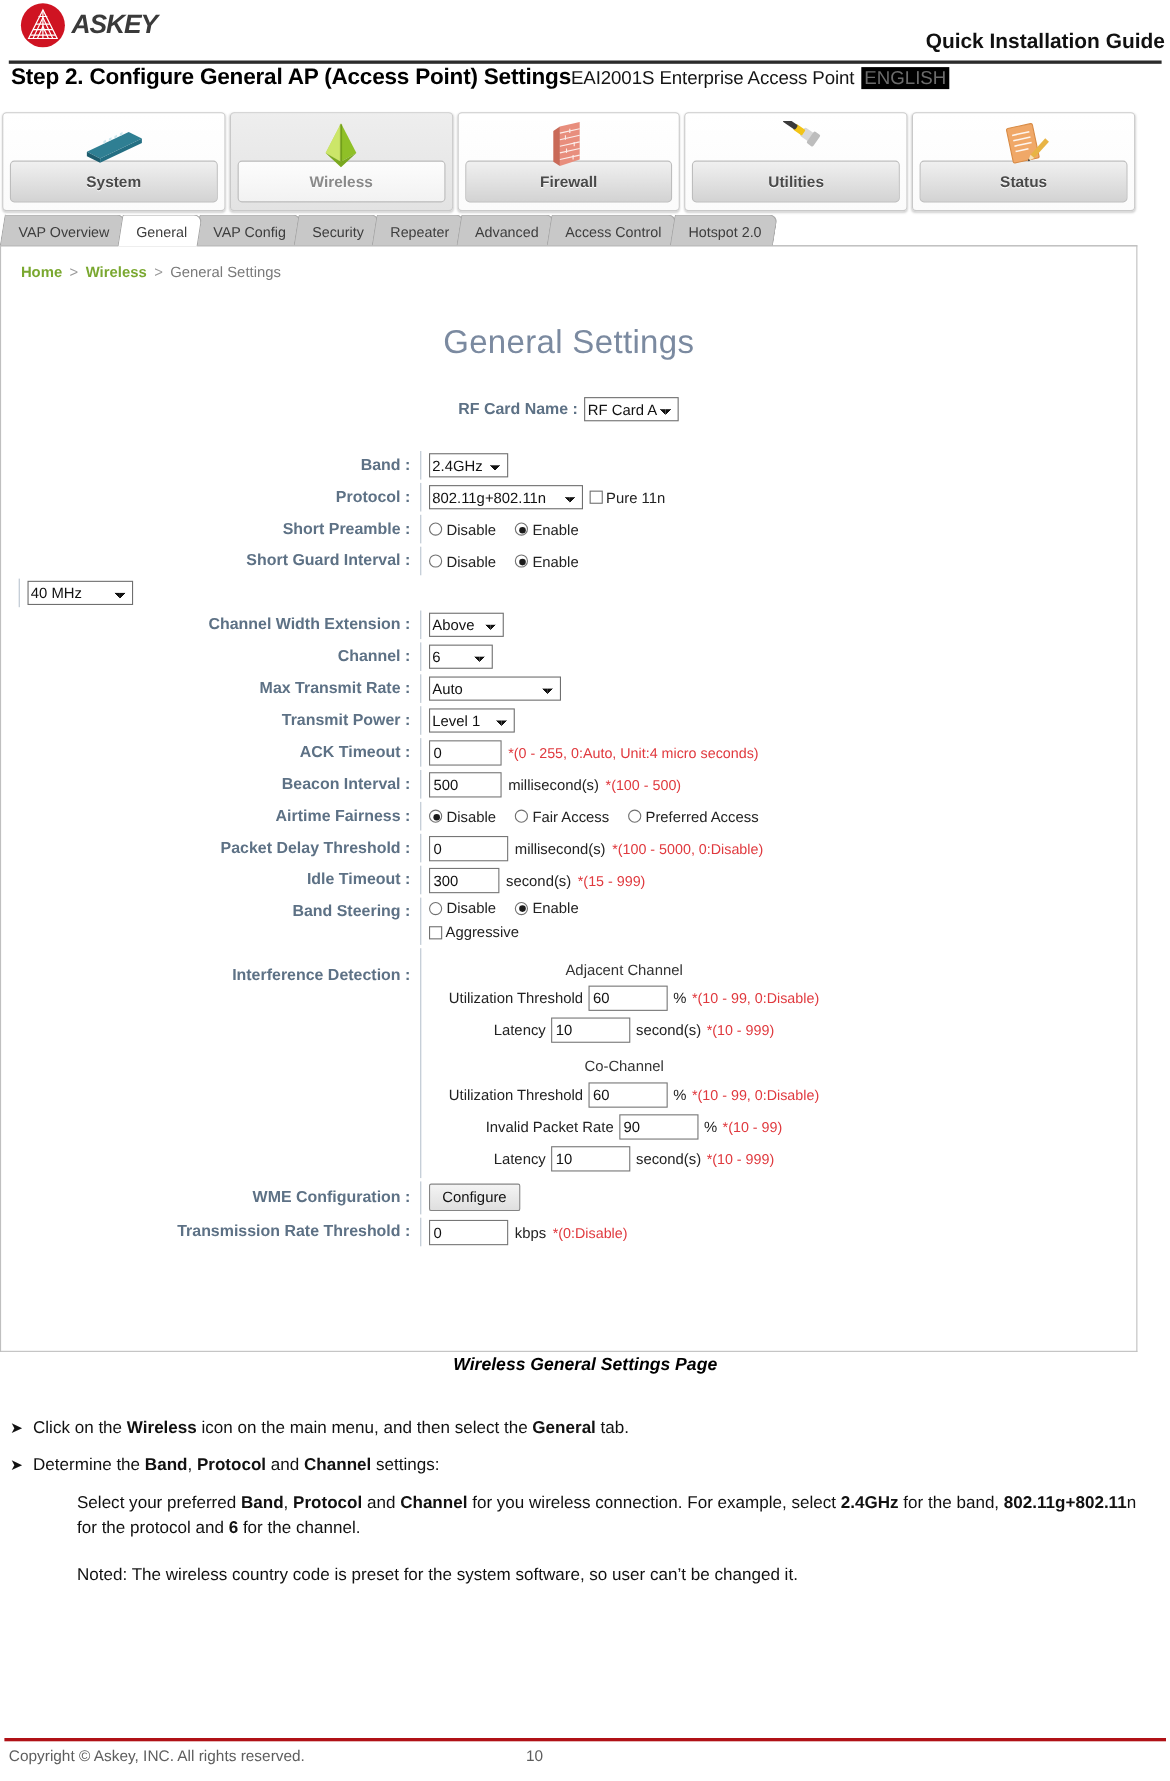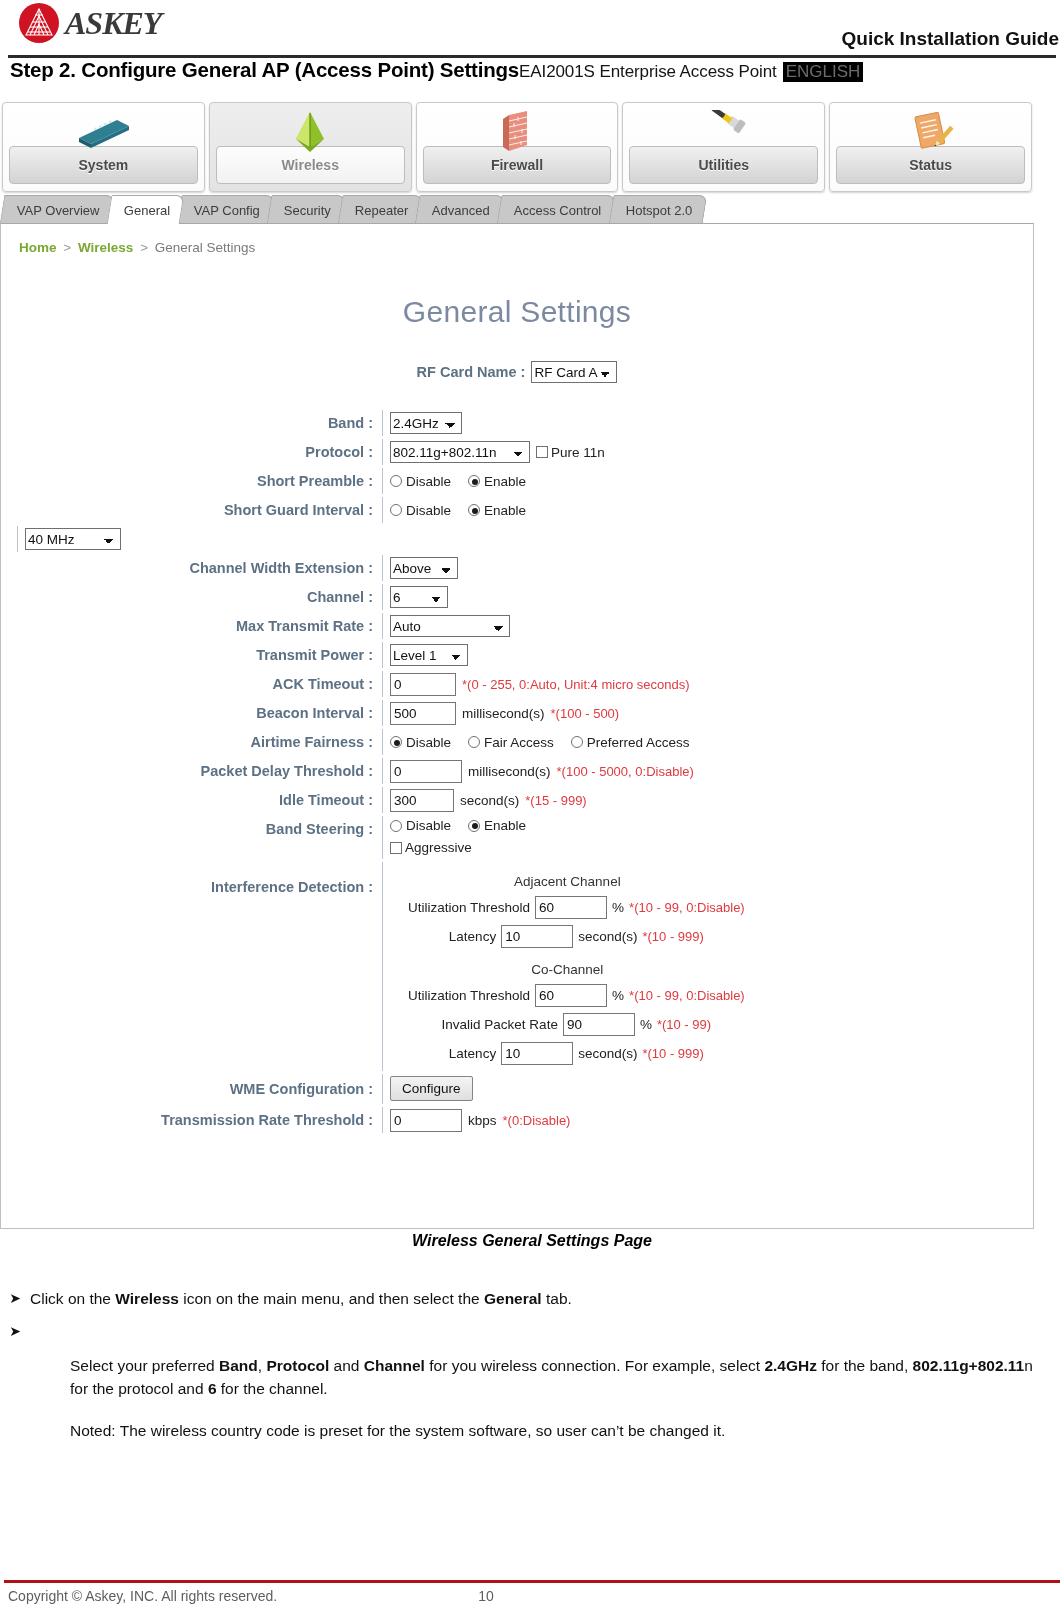--- a/index.html
+++ b/index.html
@@ -10,22 +10,22 @@
     font-family:"Liberation Sans", sans-serif;
     position:relative;
     overflow:hidden;
   }
 
   
   .page-head { position:relative; height:62px; }
   .logo-wrap { position:absolute; left:18px; top:2px; display:flex; align-items:center; }
   .logo-mark { width:42px; height:42px; position:relative; }
   .logo-text {
-    font-family:Liberation Serif, serif;
-    font-size:32px; font-weight:bold; font-style:italic;
+    font-family:Liberation Sans, sans-serif;
+    font-size:24px; font-weight:bold; font-style:italic;
     color:#3a3a3a; letter-spacing:-1px; margin-left:5px;
     line-height:1;
   }
   .qig {
     position:absolute; right:5px; top:28px;
     font-size:19px; color:#111; font-weight:600;
     font-family:"Liberation Sans", sans-serif;
   }
   .head-rule { position:absolute; left:8px; right:8px; top:55px; height:3px; background:#2b2b2b; }
 
@@ -599,20 +599,23 @@
 
   <div class="bul">
     <div class="ar">➤</div>
     <div class="tx">
       <span>Click on the </span><b>Wireless</b><span> icon on the main menu, and then select the </span><b>General</b><span> tab.</span>
     </div>
   </div>
 
   <div class="bul">
     <div class="ar">➤</div>
+    <div class="tx">
+      <span>Determine the </span><b>Band</b><span>, </span><b>Protocol</b><span> and </span><b>Channel</b><span> settings:</span>
+    </div>
   </div>
 
   <div class="para">
     <span>Select your preferred </span><b>Band</b><span>, </span><b>Protocol</b><span> and </span><b>Channel</b><span> for you wireless connection. For example, select </span><b>2.4GHz</b><span> for the band, </span><b>802.11g+802.11</b><span>n for the protocol and </span><b>6</b><span> for the channel.</span>
   </div>
 
   <div class="note">Noted: The wireless country code is preset for the system software, so user can’t be changed it.</div>
 </div>
 
 <div class="foot-rule"></div>

